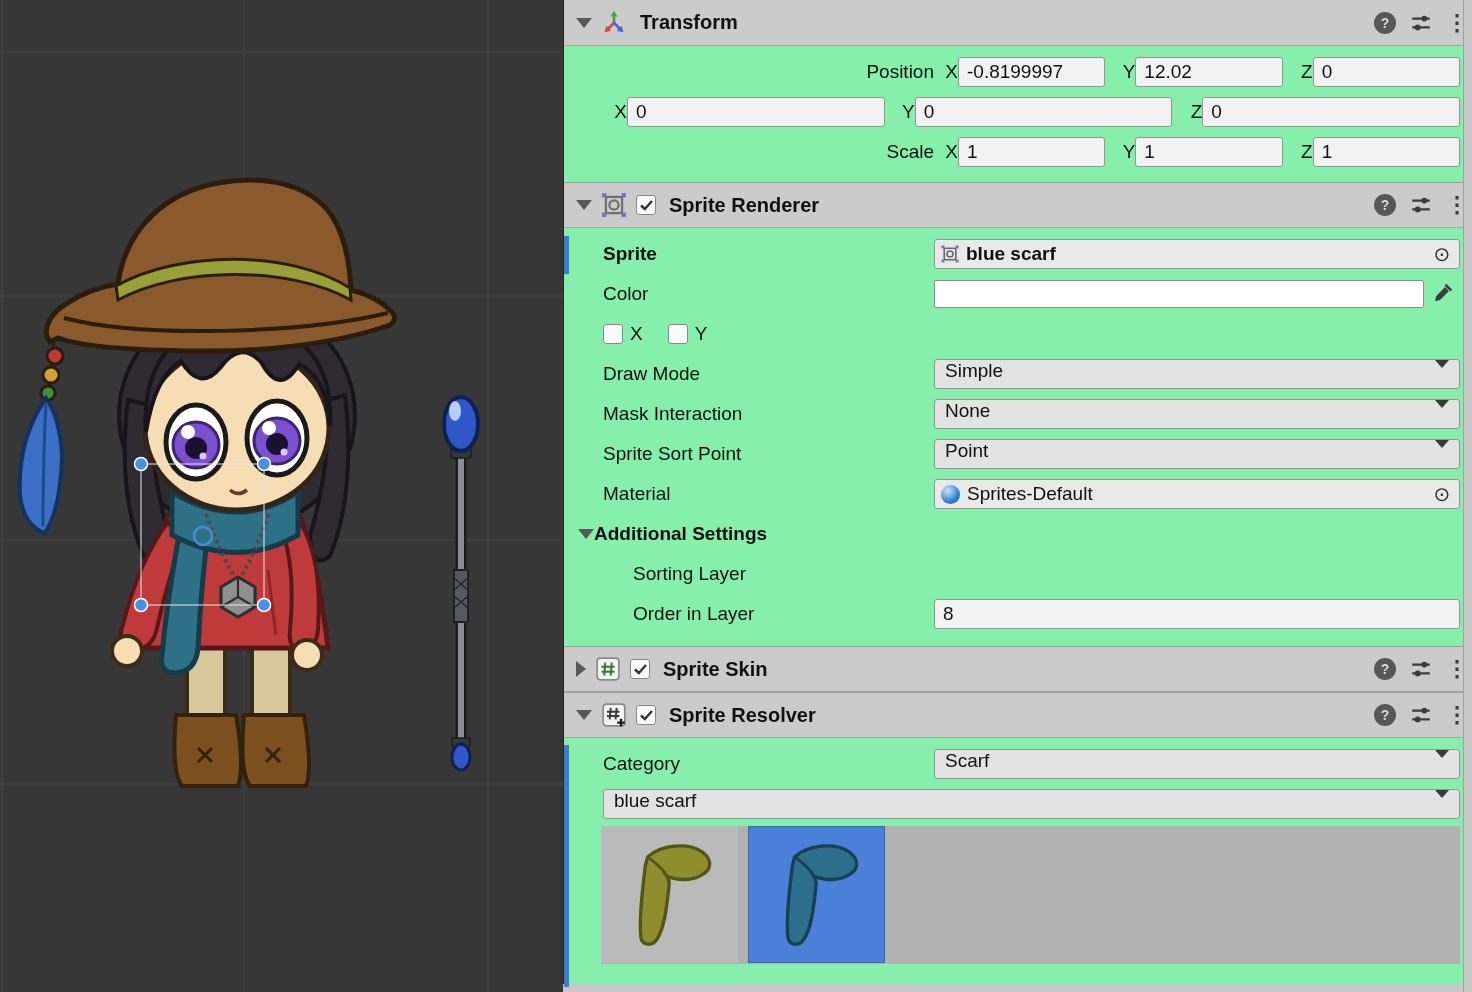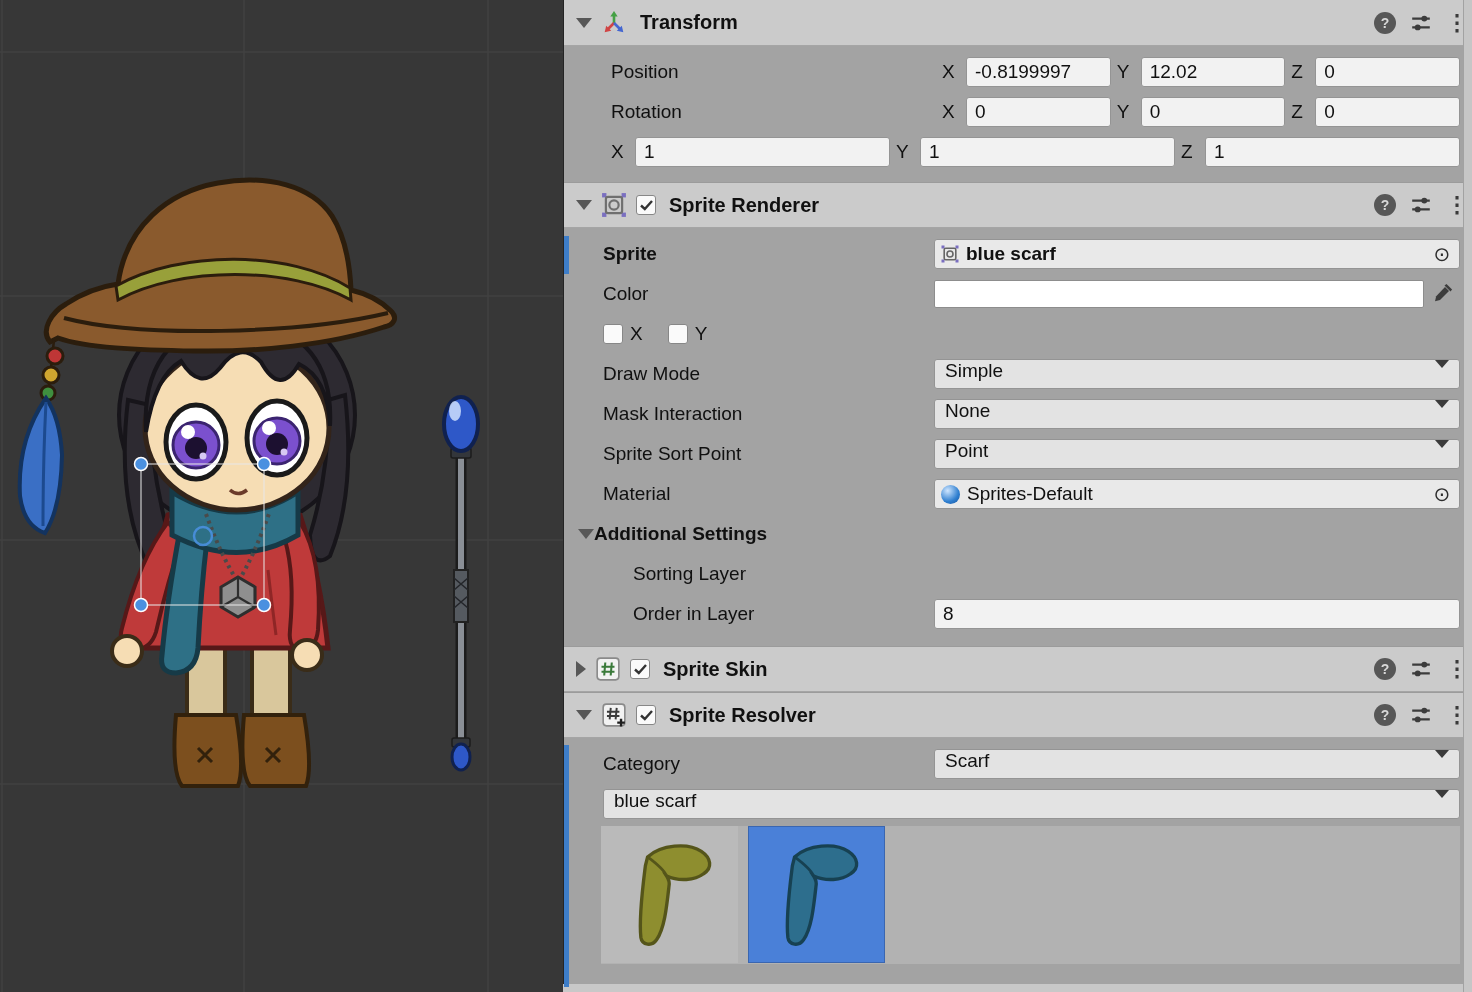--- a/index.html
+++ b/index.html
@@ -6,21 +6,21 @@
   html,body { width:1472px; height:992px; overflow:hidden;
     font-family:"Liberation Sans", sans-serif; background:#c8c8c8; }
   .app { position:relative; width:1472px; height:992px; }
 
   
   .scene { position:absolute; left:0; top:0; width:563px; height:992px; background:#373737; }
   .scene svg { display:block; }
 
   
   .inspector { position:absolute; left:563px; top:0; width:909px; height:984px;
-    background:#a3a3a3; color:#101010; font-size:19px; border-left:1px solid #242424; }
+    background:#86efac; color:#101010; font-size:19px; border-left:1px solid #242424; }
 
   .sec-header { height:46px; display:flex; align-items:center; gap:9px;
     padding:0 14px 0 12px; background:#cbcbcb;
     border-top:1px solid #9b9b9b; border-bottom:1px solid #a5a5a5; }
   .sec-header.first { border-top:none; height:46px; }
   .sec-title { font-weight:bold; font-size:20px; margin-left:4px; white-space:nowrap; }
   .spacer { flex:1; }
   .hdr-right { display:flex; align-items:center; gap:14px; }
 
   .fold-open { width:0; height:0; border-left:8px solid transparent;
@@ -69,21 +69,21 @@
   .swatch { flex:1; height:28px; background:#ffffff; border:1px solid #8d8d8d; border-radius:2px; }
   .eyedrop { width:36px; height:30px; display:flex; align-items:center; justify-content:center; flex:none; }
 
   .flip-group { display:flex; align-items:center; gap:7px; }
   .flip-label { margin-right:18px; }
 
   .mat-sphere { width:19px; height:19px; border-radius:50%; flex:none;
     background: radial-gradient(circle at 35% 30%, #cfe6ff, #2f7fd0 60%, #15509a); }
 
   .sr-body { padding:6px 0 12px 0; }
-  .t-body { padding:6px 0 10px 8px; }
+  .t-body { padding:6px 0 10px 0;text-align:right; }
   .res-body { padding:6px 0 2px 0; }
 
   .thumb-panel { margin:0 12px 0 37px; height:138px; background:#b2b2b2;
     display:flex; align-items:flex-start; gap:10px; }
   .thumb { width:137px; height:137px; display:flex; align-items:center; justify-content:center; }
   .thumb.plain { background:#bababa; }
   .thumb.selected { background:#4a80d8; border:1px solid #3a66b0; }
 
   .override-bar { position:absolute; left:0; width:5px; background:#3d7dc8; }
   .scrollstrip { position:absolute; right:0; top:0; width:9px; height:992px;
@@ -236,37 +236,37 @@
           <div class="tf vf">
               <span>12.02</span>
             </div>
           <span class="axis">Z</span>
           <div class="tf vf">
               <span>0</span>
             </div>
         </div>
       </div>
       <div class="row">
-        <div class="rlabel">Rotation</div>
         <div class="rvalue vec">
           <span class="axis">X</span>
           <div class="tf vf">
               <span>0</span>
             </div>
           <span class="axis">Y</span>
           <div class="tf vf">
               <span>0</span>
             </div>
           <span class="axis">Z</span>
           <div class="tf vf">
               <span>0</span>
             </div>
         </div>
       </div>
       <div class="row">
+        <div class="rlabel">Scale</div>
         <div class="rvalue vec">
           <span class="axis">X</span>
           <div class="tf vf">
               <span>1</span>
             </div>
           <span class="axis">Y</span>
           <div class="tf vf">
               <span>1</span>
             </div>
           <span class="axis">Z</span>

